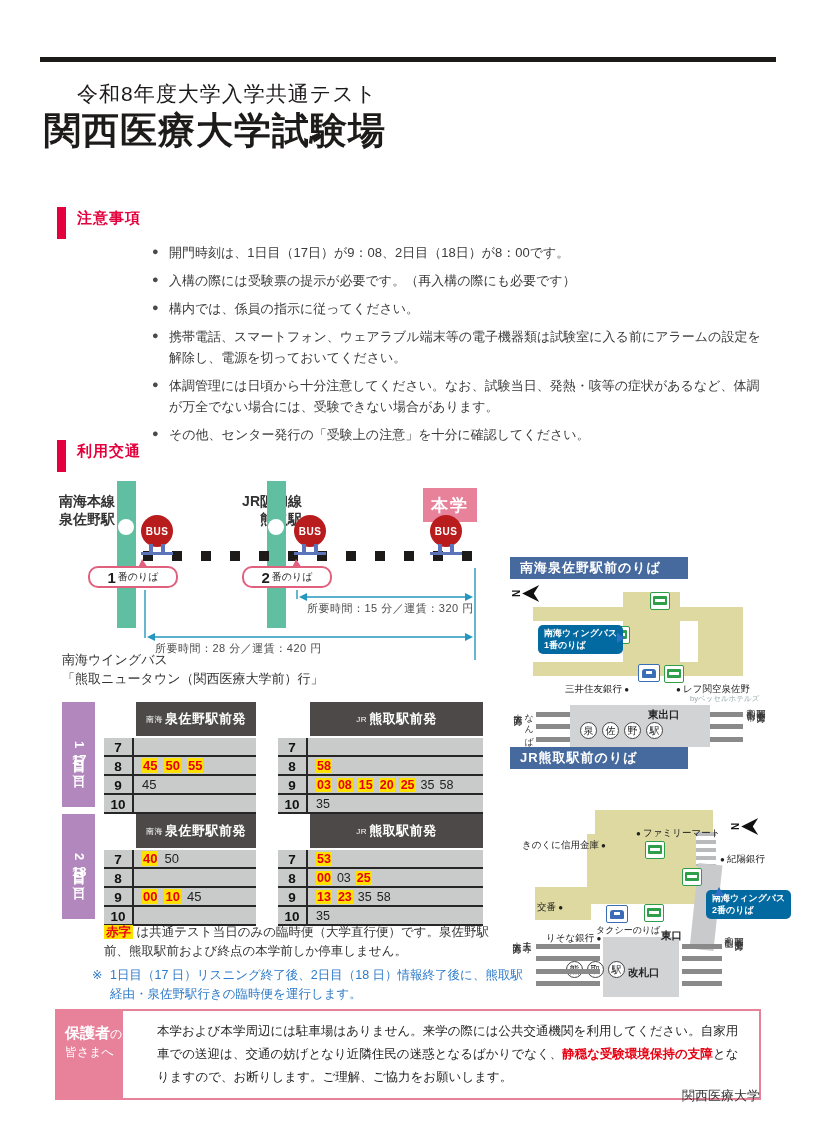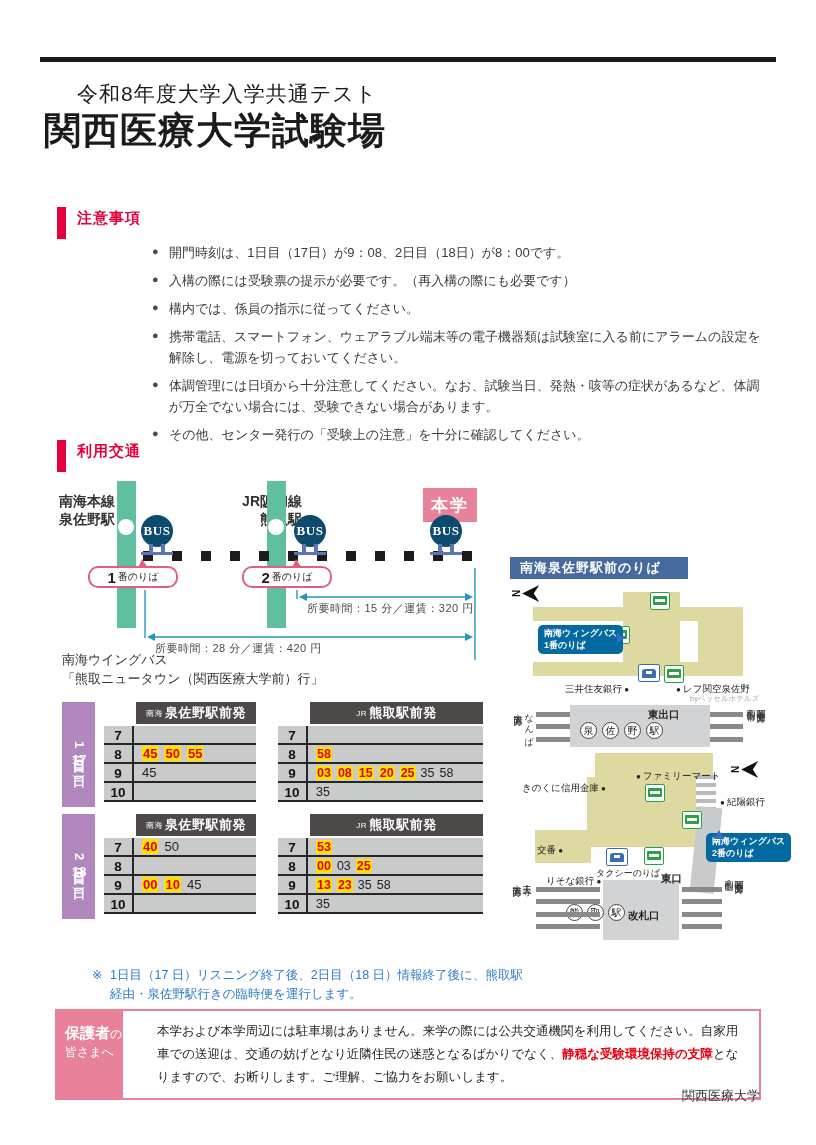--- a/index.html
+++ b/index.html
@@ -21,23 +21,23 @@
   .bullets{position:absolute;left:152px;top:242px;width:616px;list-style:none;margin:0;padding:0;}
   .bullets li{position:relative;padding-left:17px;font-size:13px;line-height:1.62;color:#3a3a3a;margin-bottom:7px;}
   .bullets li::before{content:"●";position:absolute;left:0;top:1px;font-size:11px;color:#4c4948;}
 
   
   .diagram{position:absolute;left:55px;top:478px;width:450px;height:205px;}
   .rail{position:absolute;top:3px;width:19px;height:147px;background:#5fbfa0;z-index:1;}
   .raildot{position:absolute;width:16px;height:16px;border-radius:50%;background:#fff;top:41px;z-index:2;}
   .dots{position:absolute;left:88px;top:73px;width:332px;height:10px;z-index:2;
         background:repeating-linear-gradient(90deg,#1d1a1a 0 10px,transparent 10px 29px);}
-  .busstop{position:absolute;top:37px;width:32px;height:32px;border-radius:50%;background:#0c4a6e;color:#fff;
-           font-weight:bold;font-size:13px;display:flex;align-items:center;justify-content:center;
-           letter-spacing:.5px;z-index:3;font-family:Liberation Serif, serif;}
+  .busstop{position:absolute;top:37px;width:32px;height:32px;border-radius:50%;background:#b91c1c;color:#fff;
+           font-weight:bold;font-size:10px;display:flex;align-items:center;justify-content:center;
+           letter-spacing:.5px;z-index:3;}
   .busstop::after{content:"";position:absolute;top:29px;left:8px;width:4px;height:8px;background:#5b74ba;
                   box-shadow:12px 0 0 #5b74ba;}
   .busstop::before{content:"";position:absolute;top:37px;left:0px;width:32px;height:3px;background:#5b74ba;}
   .stlabel{position:absolute;top:14px;width:60px;text-align:right;font-size:14px;font-weight:bold;
            color:#333;line-height:1.32;}
   .hongaku{position:absolute;left:368px;top:10px;width:54px;height:34px;background:#e8829b;color:#fff;
            font-weight:bold;font-size:17px;display:flex;align-items:center;justify-content:center;
            letter-spacing:2px;z-index:2;}
   .noriba{position:absolute;top:88px;width:90px;height:22px;background:#fff;border:2px solid #e0607e;
           border-radius:10px;display:flex;align-items:center;justify-content:center;gap:2px;z-index:3;}
@@ -50,21 +50,21 @@
   .legtext{position:absolute;font-size:11px;color:#4a4a4a;letter-spacing:.5px;}
   .busline{position:absolute;left:62px;top:651px;font-size:13px;color:#333;line-height:1.45;}
 
   
   .day{position:absolute;left:62px;display:flex;align-items:flex-start;}
   .daylabel{width:33px;height:105px;background:#b287bd;color:#fff;font-weight:bold;font-size:13px;
             writing-mode:vertical-rl;display:flex;align-items:center;justify-content:center;letter-spacing:1px;}
   .tcy{text-combine-upright:all;}
   .tt{margin-left:9px;}
   .tt.right{margin-left:22px;}
-  .tt-head{display:flex;align-items:center;justify-content:center;margin-left:32px;height:22px;
+  .tt-head{display:flex;align-items:center;justify-content:center;margin-left:32px;height:34px;
            background:#4c4948;color:#fff;font-weight:bold;font-size:13px;letter-spacing:.5px;}
   .tt-head .op{font-size:8px;font-weight:normal;margin-right:2px;}
   .tt-body{margin-top:2px;}
   .tt-row{display:flex;align-items:center;height:19px;background:#c9caca;border-bottom:2px solid #262626;}
   .tt-row .hour{width:30px;text-align:center;font-weight:bold;font-size:13.5px;color:#111;
                 border-right:2px solid #262626;align-self:stretch;line-height:19px;}
   .tt-row .mins{display:flex;align-items:center;gap:6px;padding-left:8px;font-size:13px;color:#222;}
   .tt.right .tt-row .mins{gap:5px;font-size:12.5px;}
   .tt.left-t{width:152px;}
   .tt.right{width:205px;}
@@ -341,20 +341,21 @@
         <div class="tt-row">
             <span class="hour">10</span>
             <span class="mins">
               <span class="t" data-hl="false">35</span>
             </span>
           </div>
       </div>
     </div>
   </div>
 
+  <div class="note1"><span class="hlword">赤字</span><span> は共通テスト当日のみの臨時便（大学直行便）です。泉佐野駅前、熊取駅前および終点の本学前しか停車しません。</span></div>
   <div class="note2"><span class="mark">※</span><span>1日目（17 日）リスニング終了後、2日目（18 日）情報終了後に、熊取駅経由・泉佐野駅行きの臨時便を運行します。</span></div>
 
   <div class="map" style="left:510px;top:557px;">
     <div class="map-title">南海泉佐野駅前のりば</div>
     <div class="map-body" style="height:170px;">
       <div class="compass" style="left:3px;top:6px;">
         <span class="letter">N</span>
           <span class="arrow"></span>
       </div>
       <div class="tan" style="left:23px;top:28px;width:210px;height:14px;"></div>
@@ -387,21 +388,22 @@
       <div class="mrail" style="left:200px;top:145px;width:33px;"></div>
       <div class="mrail" style="left:200px;top:158px;width:33px;"></div>
       <div class="vtext" style="left:14px;top:128px;">なんば</div>
       <div class="vtext" style="left:3px;top:128px;">大阪方面</div>
       <div class="vtext" style="left:236px;top:123px;">和歌山市・</div>
       <div class="vtext" style="left:246px;top:123px;">関西空港方面</div>
     </div>
   </div>
 
   <div class="map" style="left:510px;top:747px;">
-    <div class="map-body" style="height:200px;">
+    <div class="map-title">JR熊取駅前のりば</div>
+    <div class="map-body" style="height:200px;margin-top:35px;">
       <div class="compass" style="left:222px;top:14px;">
         <span class="letter">N</span>
           <span class="arrow"></span>
       </div>
       <div class="tan" style="left:85px;top:6px;width:118px;height:28px;"></div>
       <div class="tan" style="left:77px;top:30px;width:126px;height:70px;"></div>
       <div class="tan" style="left:25px;top:83px;width:56px;height:33px;"></div>
       <div class="hatch" style="left:186px;top:28px;width:20px;height:34px;"></div>
       <div class="walkway" style="left:184px;top:60px;width:24px;height:86px;transform:rotate(6deg);"></div>
       <div class="poi dot-before" style="left:126px;top:23px;">ファミリーマート</div>

